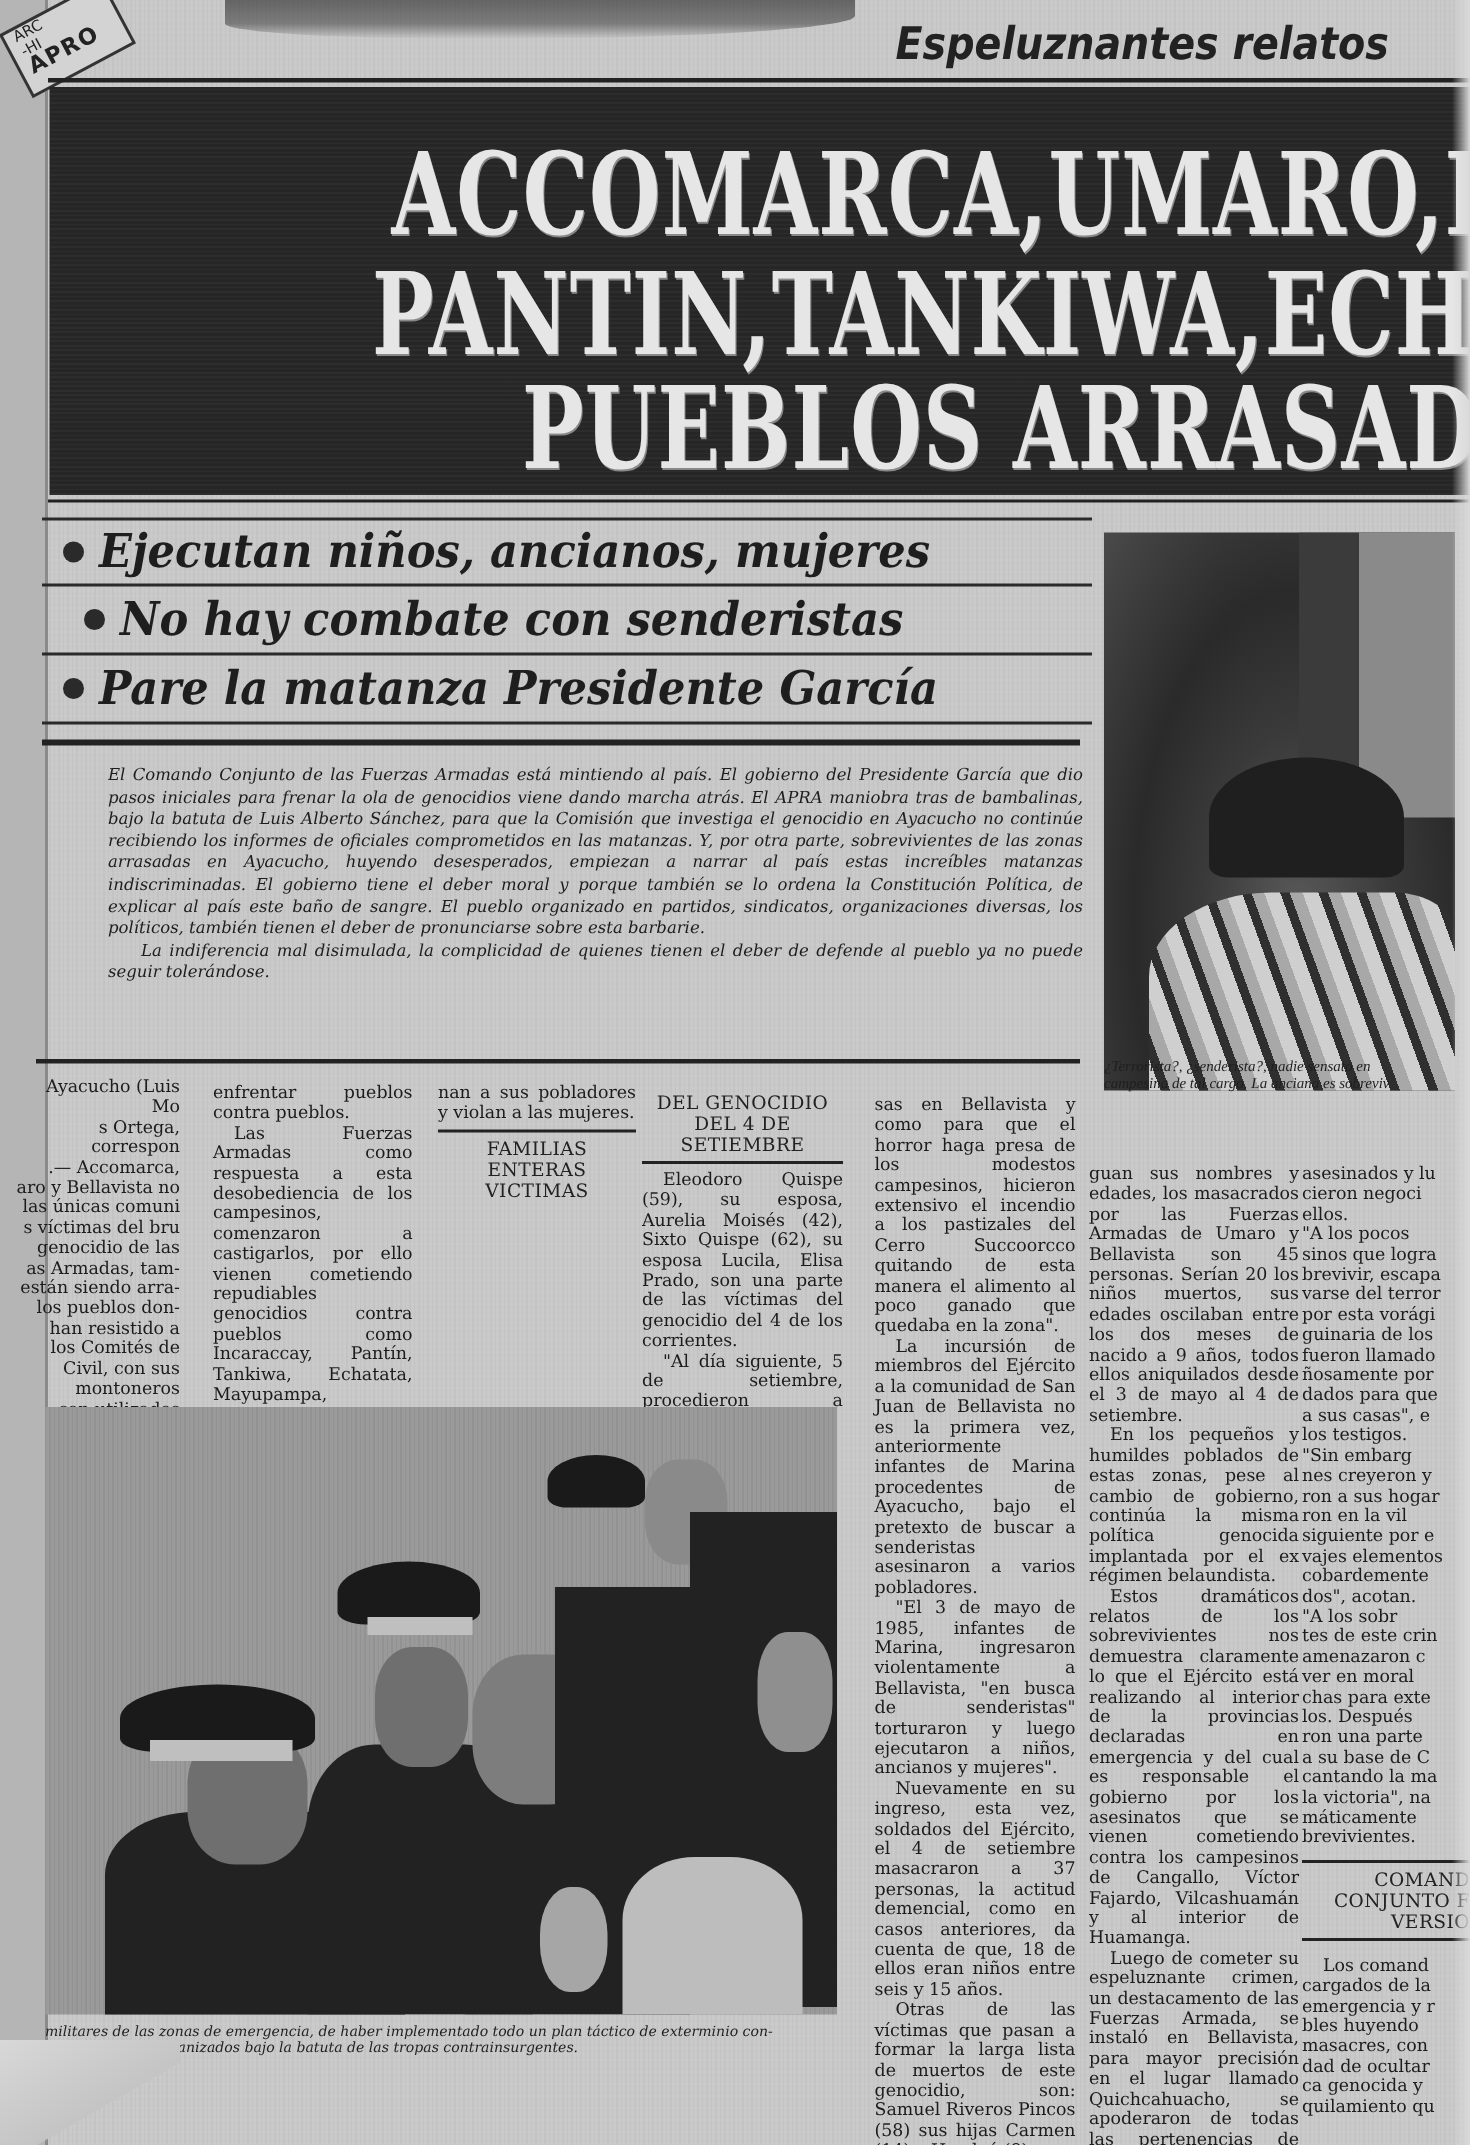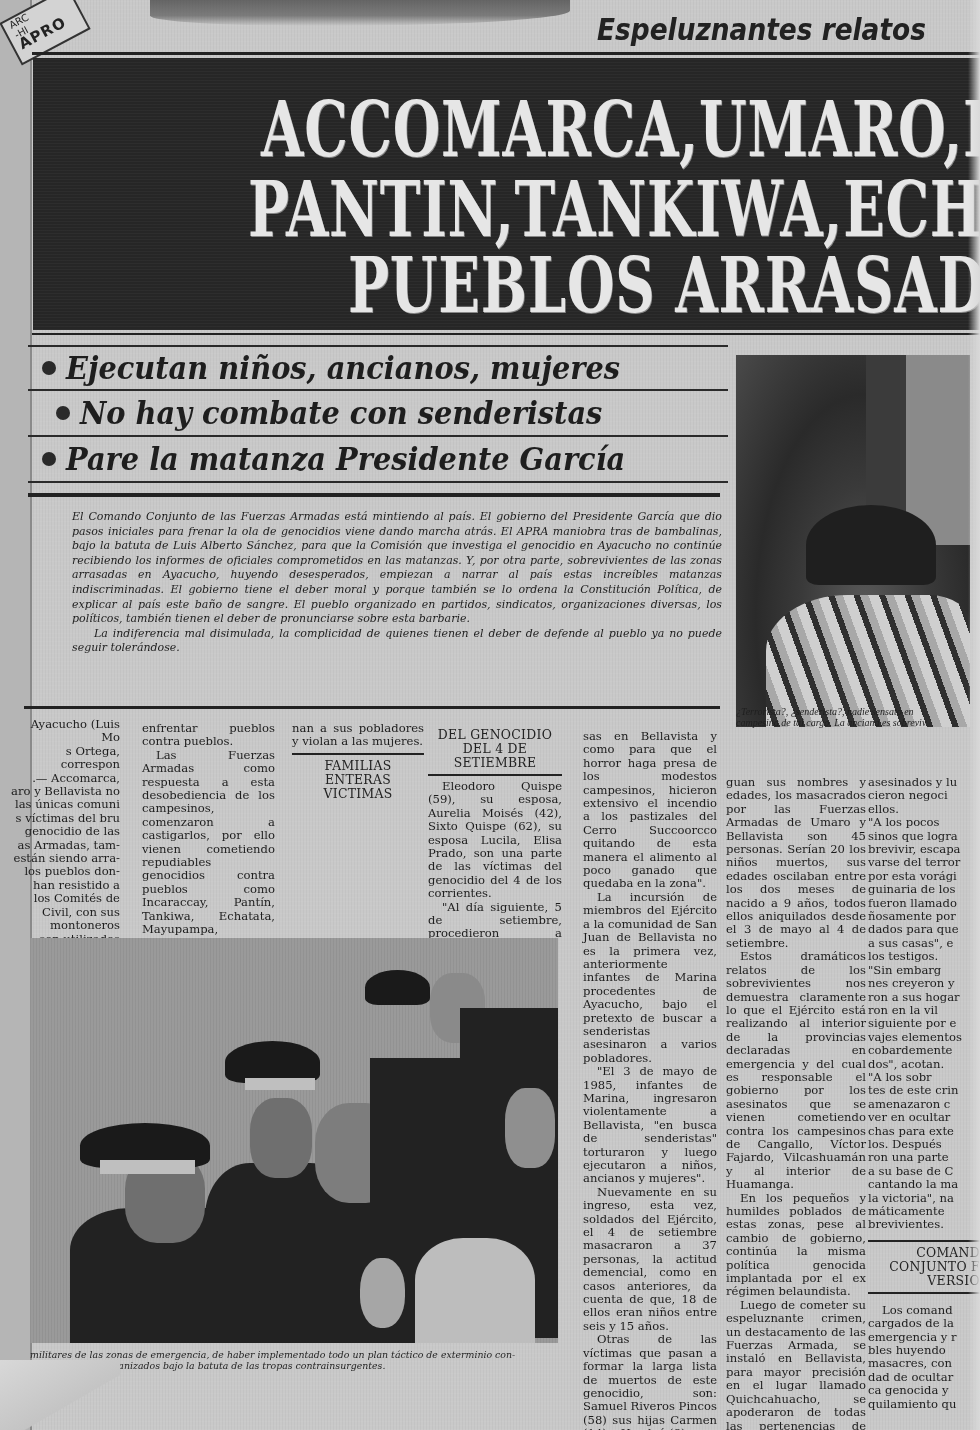--- a/index.html
+++ b/index.html
@@ -248,22 +248,22 @@
     <p class="noindent">sas en Bellavista y como para que el horror haga presa de los modestos campesinos, hicieron extensivo el incendio a los pastizales del Cerro Succoorcco quitando de esta manera el alimento al poco ganado que quedaba en la zona".</p>
     <p>La incursión de miembros del Ejército a la comunidad de San Juan de Bellavista no es la primera vez, anteriormente infantes de Marina procedentes de Ayacucho, bajo el pretexto de buscar a senderistas asesinaron a varios pobladores.</p>
     <p>"El 3 de mayo de 1985, infantes de Marina, ingresaron violentamente a Bellavista, "en busca de senderistas" torturaron y luego ejecutaron a niños, ancianos y mujeres".</p>
     <p>Nuevamente en su ingreso, esta vez, soldados del Ejército, el 4 de setiembre masacraron a 37 personas, la actitud demencial, como en casos anteriores, da cuenta de que, 18 de ellos eran niños entre seis y 15 años.</p>
     <p>Otras de las víctimas que pasan a formar la larga lista de muertos de este genocidio, son: Samuel Riveros Pincos (58) sus hijas Carmen (14) y Haydeé (8).</p>
 
   </div>
 
   <div class="col col-6">
     <p class="noindent">guan sus nombres y edades, los masacrados por las Fuerzas Armadas de Umaro y Bellavista son 45 personas. Serían 20 los niños muertos, sus edades oscilaban entre los dos meses de nacido a 9 años, todos ellos aniquilados desde el 3 de mayo al 4 de setiembre.</p>
+    <p>En los pequeños y humildes poblados de estas zonas, pese al cambio de gobierno, continúa la misma política genocida implantada por el ex régimen belaundista.</p>
     <p>Estos dramáticos relatos de los sobrevivientes nos demuestra claramente lo que el Ejército está realizando al interior de la provincias declaradas en emergencia y del cual es responsable el gobierno por los asesinatos que se vienen cometiendo contra los campesinos de Cangallo, Víctor Fajardo, Vilcashuamán y al interior de Huamanga.</p>
-    <p>En los pequeños y humildes poblados de estas zonas, pese al cambio de gobierno, continúa la misma política genocida implantada por el ex régimen belaundista.</p>
     <p>Luego de cometer su espeluznante crimen, un destacamento de las Fuerzas Armada, se instaló en Bellavista, para mayor precisión en el lugar llamado Quichcahuacho, se apoderaron de todas las pertenencias de valor de los campesinos</p>
   </div>
 
   <div class="col col-7">
     <div>asesinados y lu</div>
     <div>cieron negoci</div>
     <div>ellos.</div>
     <div>"A los pocos</div>
     <div>sinos que logra</div>
     <div>brevivir, escapa</div>
@@ -279,21 +279,21 @@
     <div>nes creyeron y</div>
     <div>ron a sus hogar</div>
     <div>ron en la vil</div>
     <div>siguiente por e</div>
     <div>vajes elementos</div>
     <div>cobardemente</div>
     <div>dos", acotan.</div>
     <div>"A los sobr</div>
     <div>tes de este crin</div>
     <div>amenazaron c</div>
-    <div>ver en ocultar</div>
+    <div>ver en moral</div>
     <div>chas para exte</div>
     <div>los. Después</div>
     <div>ron una parte</div>
     <div>a su base de C</div>
     <div>cantando la ma</div>
     <div>la victoria", na</div>
     <div>máticamente</div>
     <div>brevivientes.</div>
     <div class="subhead-rule" style="margin-top:8px"></div>
     <div class="subhead" style="text-align:right">COMAND</div>

